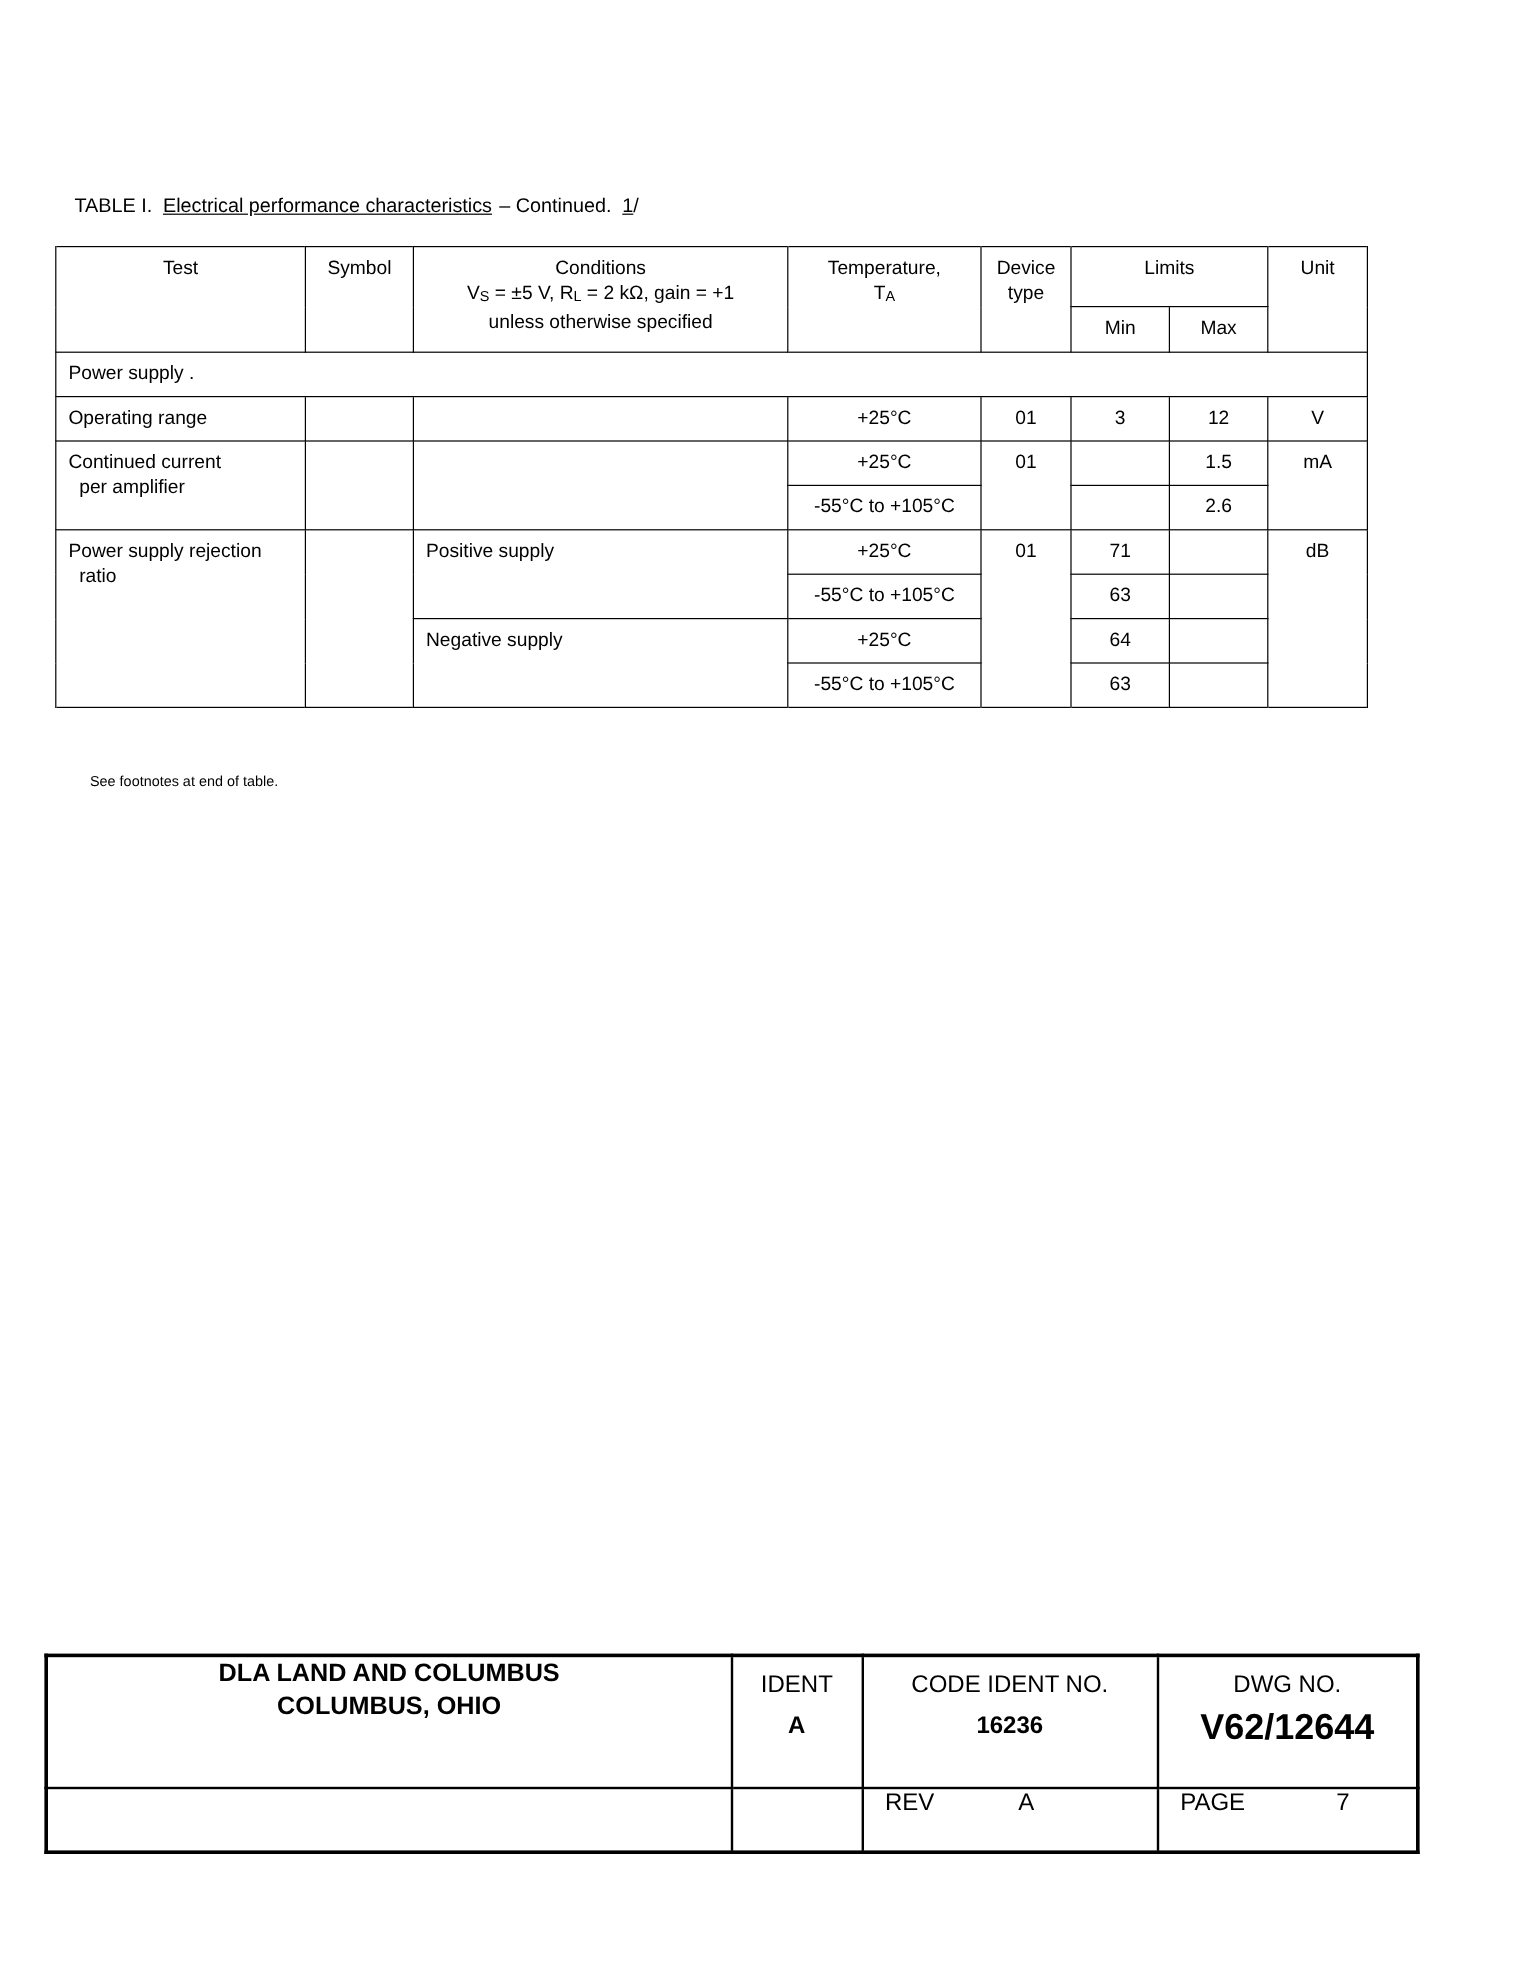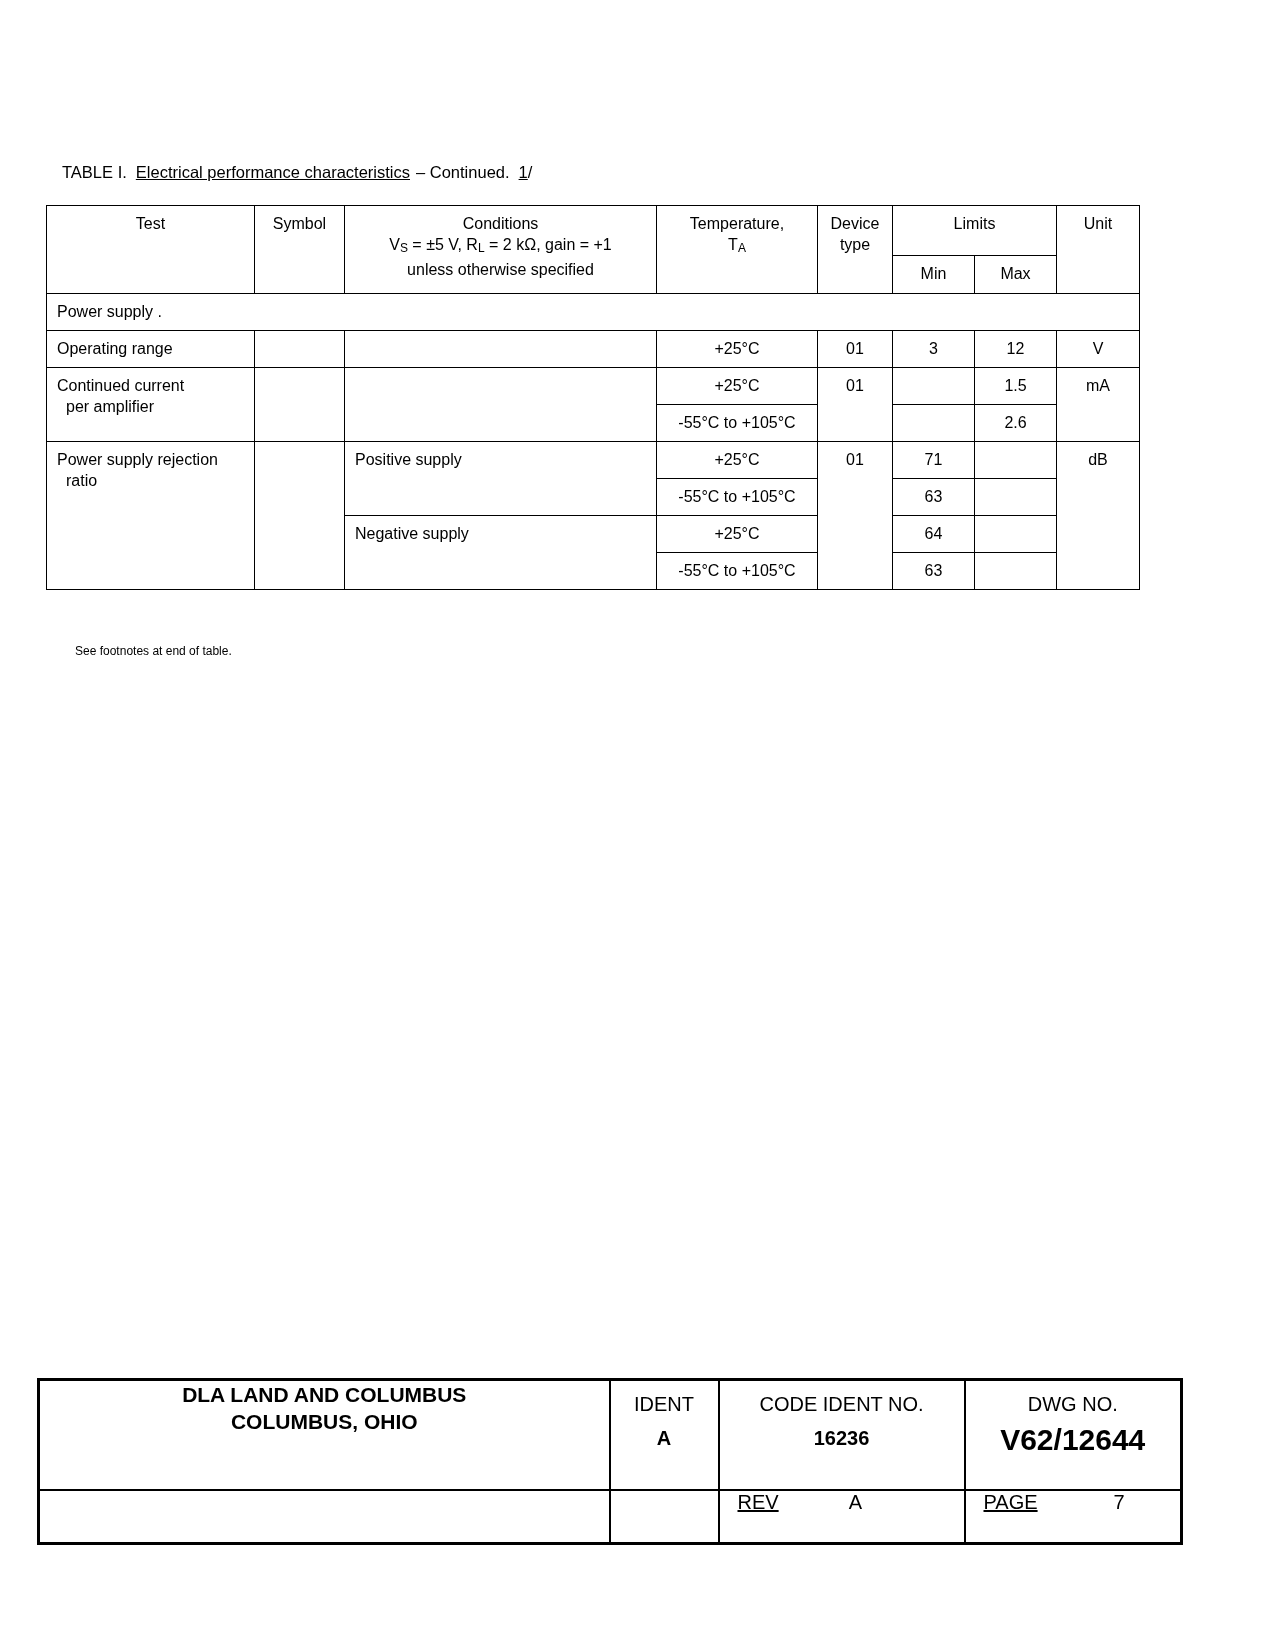--- a/index.html
+++ b/index.html
@@ -112,21 +112,21 @@
     margin-top: 7px;
   }
   td.revcell {
     vertical-align: middle;
   }
   .rev-inner {
     display: flex;
     align-items: center;
     font-size: 20px;
   }
-  .rev-inner .rlabel { margin-left: 18px; text-decoration: underline; }
+  .rev-inner .rlabel { margin-left: 18px; }
   .rev-inner .rvalue { margin-left: 70px; }
   .page-inner .rlabel { }
   .page-inner .rvalue { margin-left: 76px; }
 </style>
 </head>
 <body>
 
 <div class="table-title">
   <span>TABLE I.</span><span class="ul gap-md">Electrical performance characteristics</span><span class="gap-sm">– Continued.</span><span class="ul gap-md">1</span><span>/</span>
 </div>

